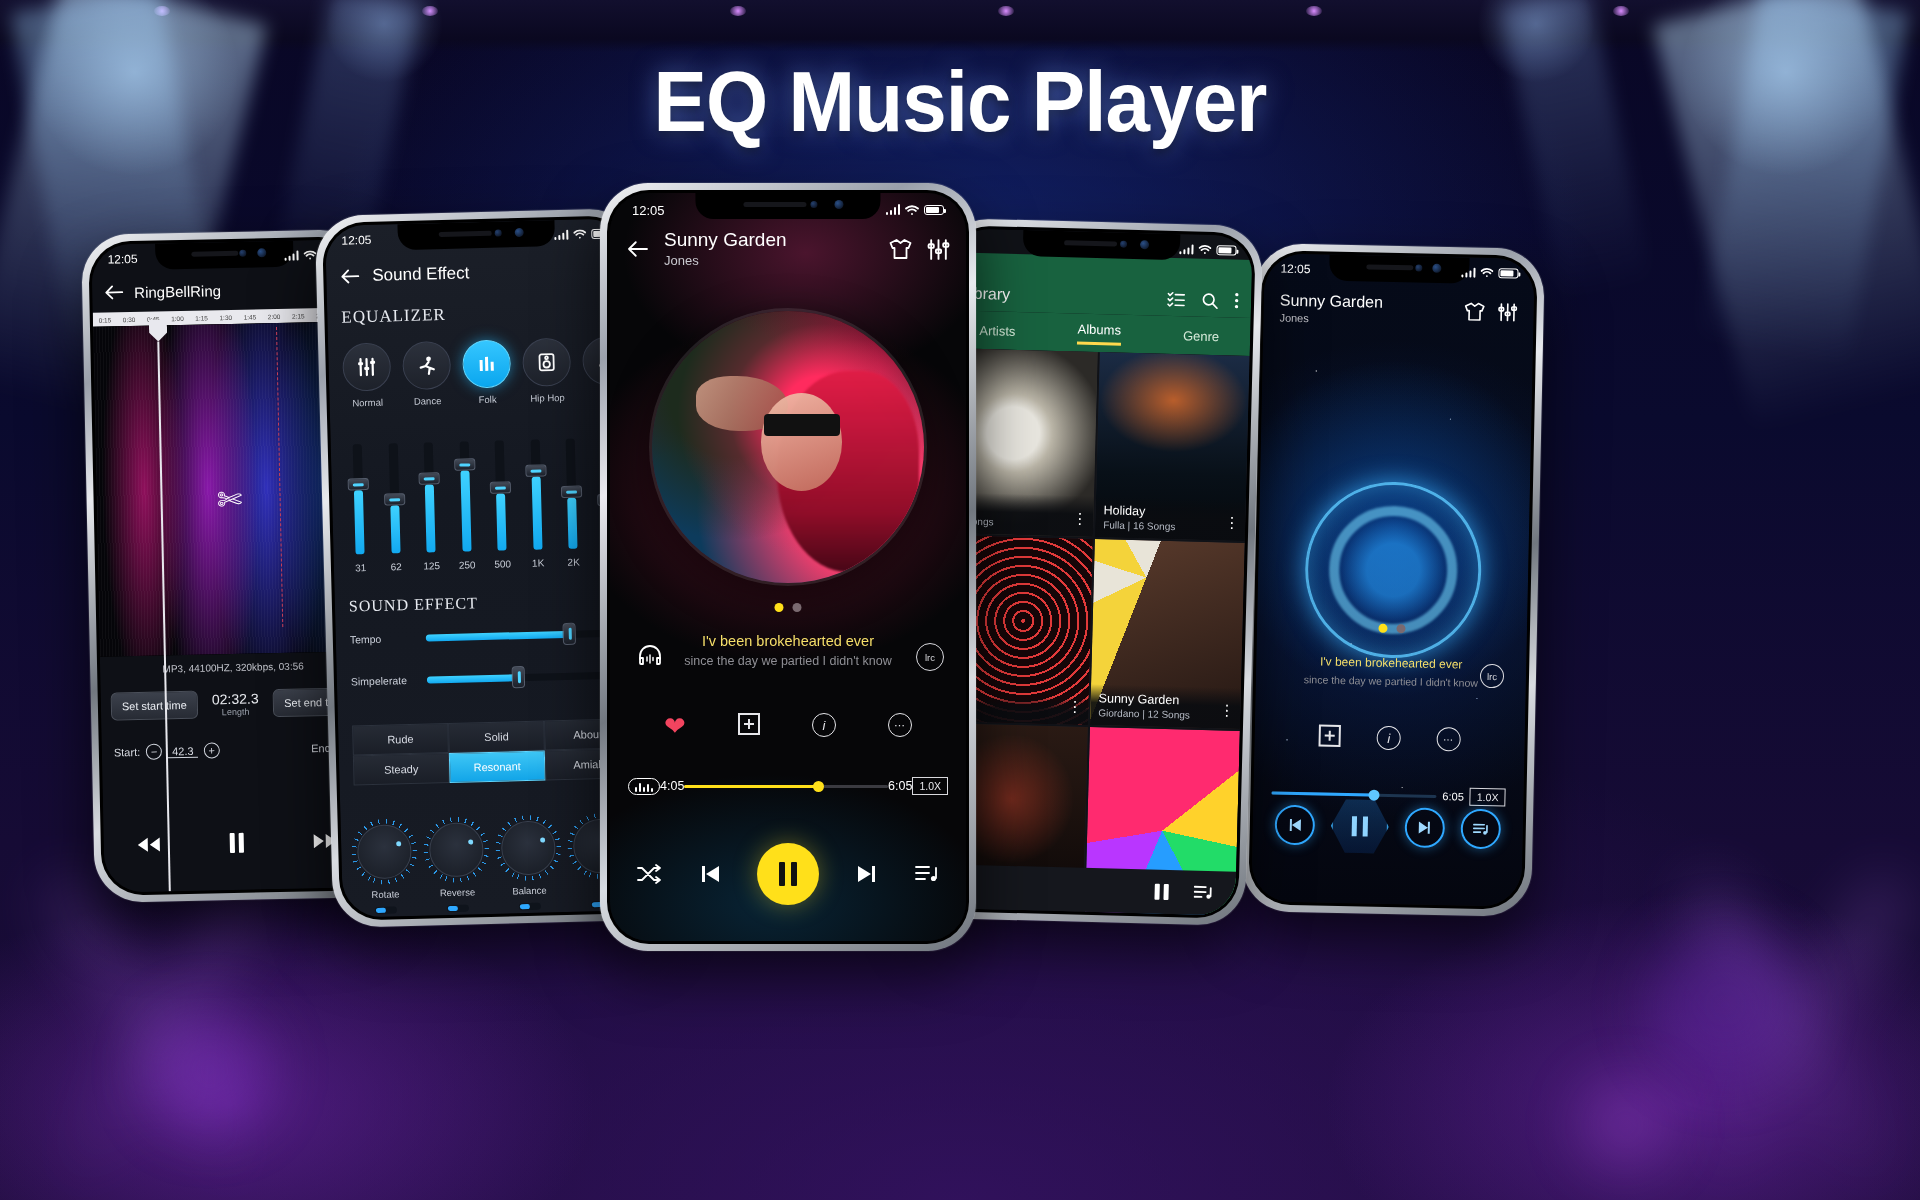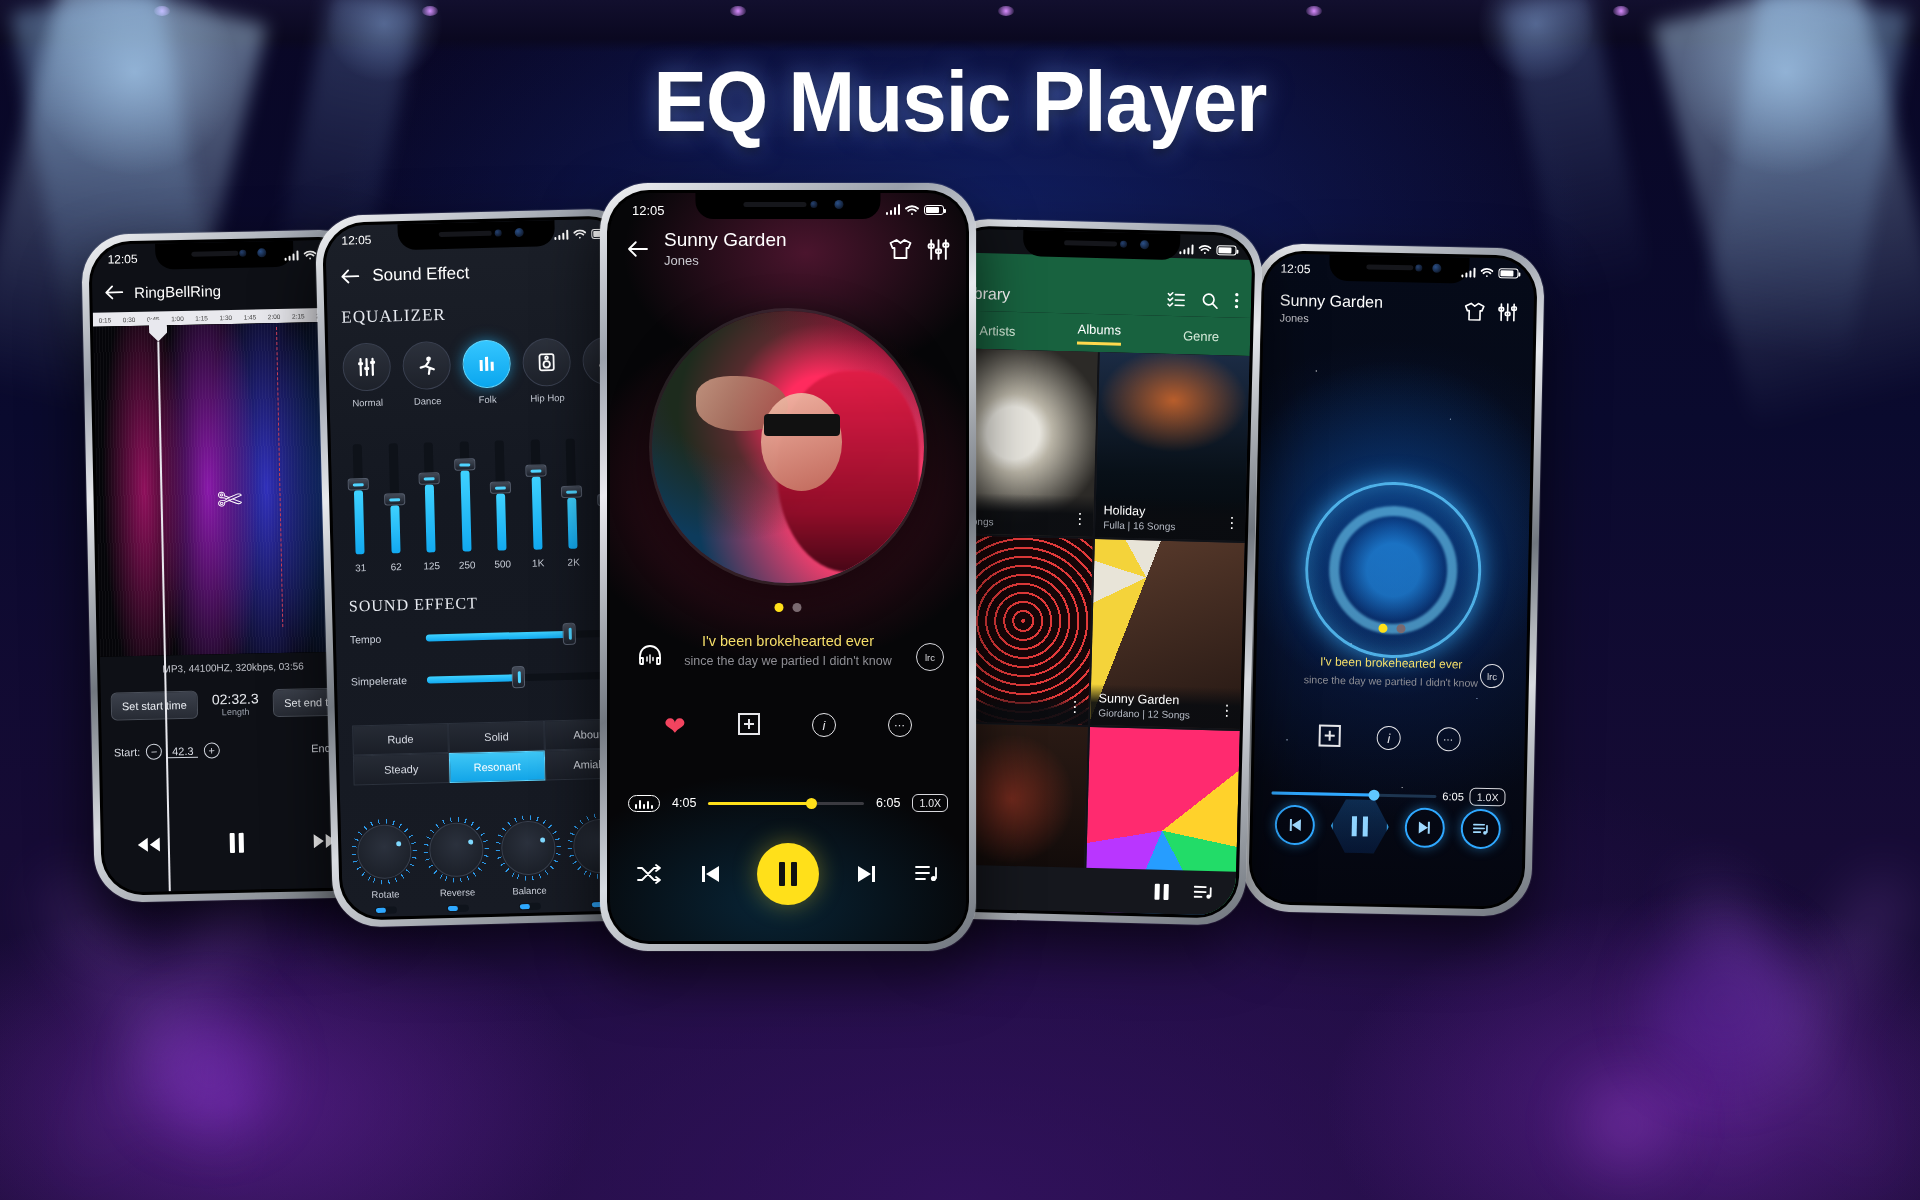--- a/index.html
+++ b/index.html
@@ -121,29 +121,29 @@
   .lyr-right{position:absolute;right:22px;top:450px;width:28px;height:28px;border-radius:50%;
       border:1.6px solid #d8d8dd;color:#d8d8dd;font-size:9.5px;display:flex;align-items:center;justify-content:center;}
   .actrow{position:absolute;top:520px;left:0;right:0;display:flex;justify-content:space-around;padding:0 28px;}
   .heart{color:#f2445f;font-size:26px;line-height:1;}
   .sq{width:22px;height:22px;border:2px solid #e6e6ea;position:relative;}
   .sq::before,.sq::after{content:"";position:absolute;background:#e6e6ea;}
   .sq::before{left:50%;top:4px;bottom:4px;width:2px;margin-left:-1px;}
   .sq::after{top:50%;left:4px;right:4px;height:2px;margin-top:-1px;}
   .circ{width:24px;height:24px;border-radius:50%;border:1.8px solid #e6e6ea;color:#e6e6ea;
       font-size:13px;display:flex;align-items:center;justify-content:center;font-style:italic;}
-  .seekrow{position:absolute;top:601px;left:0;right:0;display:flex;align-items:center;gap:12px;padding:0 18px;}
+  .seekrow{position:absolute;top:584px;left:0;right:0;display:flex;align-items:center;gap:0;padding:0 18px;}
   .pillic{border:1.6px solid #fff;border-radius:9px;padding:2px 6px;display:flex;gap:2px;align-items:flex-end;height:17px;}
   .pillic i{width:2px;background:#fff;display:block;border-radius:1px;}
   .tmr{color:#fff;font-size:12.5px;}
   .bar{flex:1;height:3px;background:#3a3a40;position:relative;border-radius:2px;}
   .bar .fill{position:absolute;left:0;top:0;bottom:0;background:#ffe01a;border-radius:2px;}
   .bar .knob{position:absolute;top:50%;width:11px;height:11px;margin-top:-5.5px;margin-left:-5.5px;
       border-radius:50%;background:#ffe01a;}
-  .spd{border:1.4px solid #d8d8dd;border-radius:6px;color:#e8e8ec;font-size:10.5px;padding:2px 6px;}
+  .spd{border:1.4px solid #d8d8dd;border-radius:0;color:#e8e8ec;font-size:10.5px;padding:2px 6px;}
   .ctrl{position:absolute;top:650px;left:0;right:0;display:flex;align-items:center;
       justify-content:space-between;padding:0 26px;}
   .playbtn{width:62px;height:62px;border-radius:50%;background:#ffe01a;
       display:flex;align-items:center;justify-content:center;box-shadow:0 0 24px rgba(255,224,26,.35);}
   .playbtn i{width:6px;height:24px;background:#111;display:block;margin:0 3px;border-radius:1px;}
 
   
   .cut{position:absolute;inset:0;background:#0e1016;}
   .cut-top{position:absolute;top:28px;left:0;right:0;height:40px;display:flex;align-items:center;gap:10px;padding:0 12px;color:#fff;}
   .cut-ruler{position:absolute;top:68px;left:0;right:0;height:14px;background:#e9e9ee;

